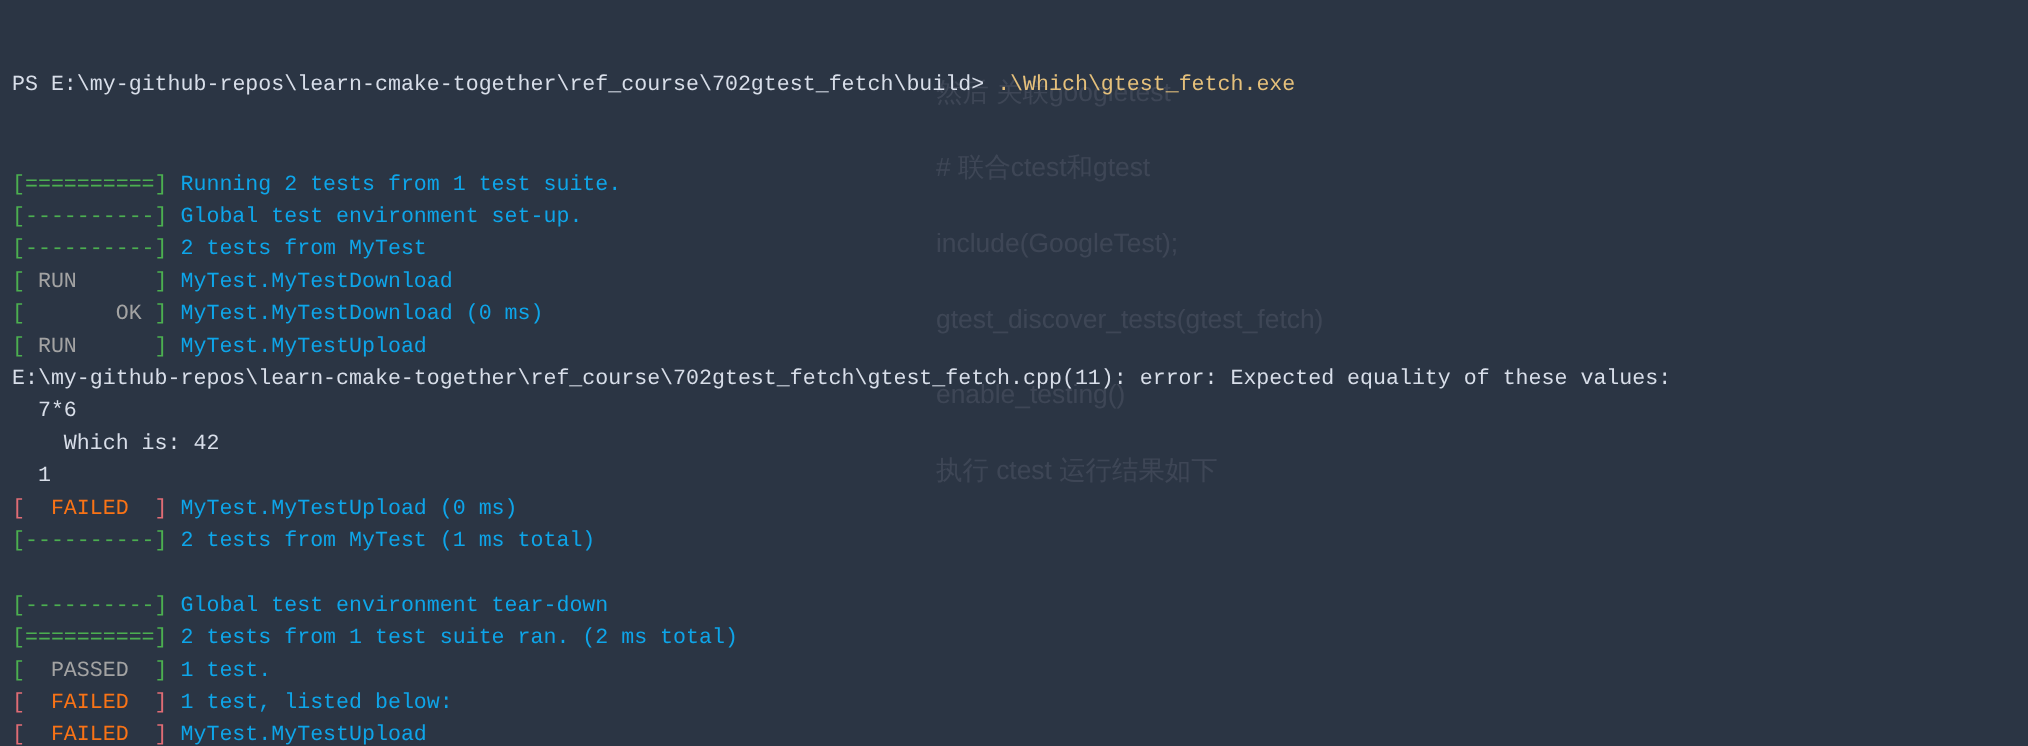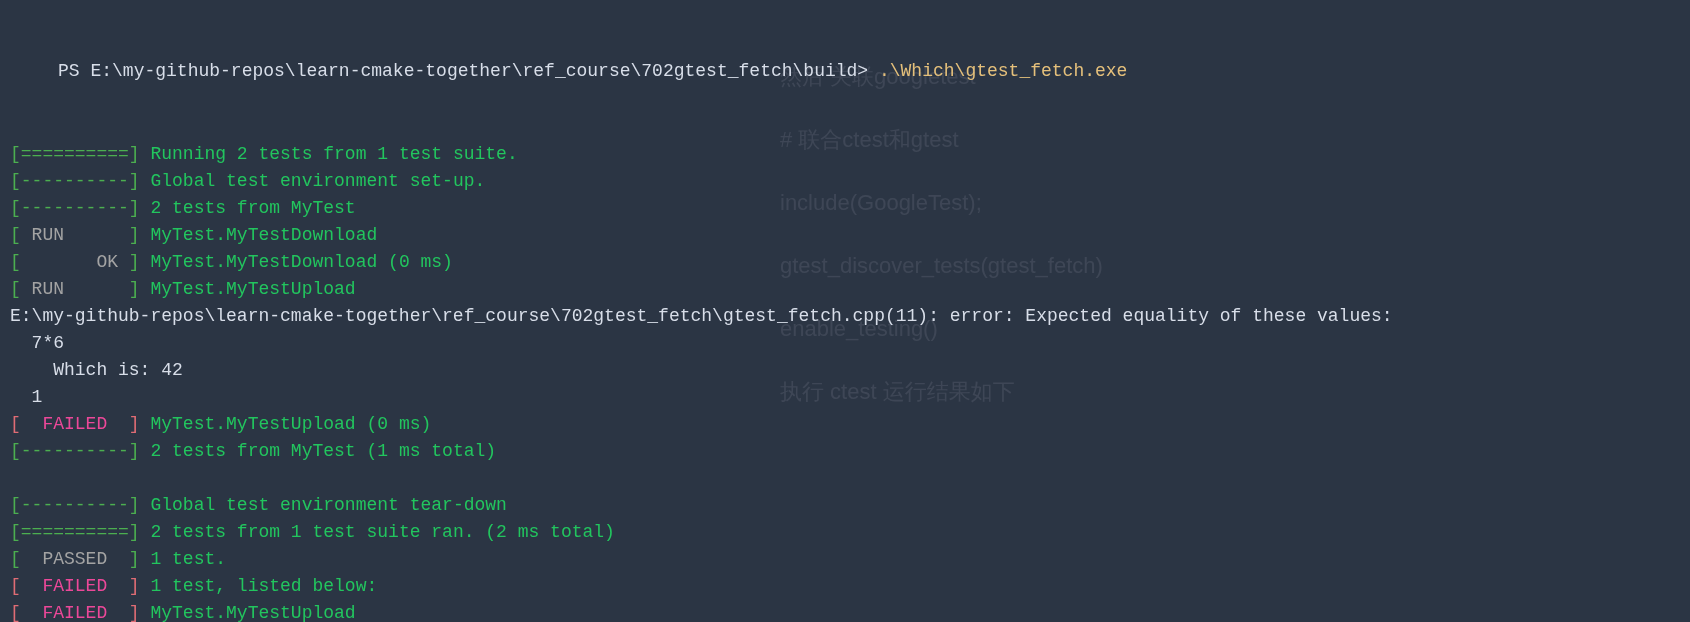--- a/index.html
+++ b/index.html
@@ -20,45 +20,44 @@
     }
     .terminal {
       padding: 4px 10px;
       white-space: pre;
     }
     .prompt-line {
       margin-bottom: 2px;
     }
     .ps-label {
       color: #d8dee9;
-      margin-left: 48px;
     }
     .prompt-path {
       color: #d8dee9;
     }
     .command {
       color: #e5c07b;
     }
     .line {
       color: #d8dee9;
     }
     .bracket {
       color: #4CAF50;
     }
     .bracket-red {
       color: #e06c75;
     }
     .status-green {
       color: #a3a3a3;
     }
     .status-red {
-      color: #ec4899;
+      color: #f97316;
     }
     .text-white {
-      color: #22c55e;
+      color: #0ea5e9;
     }
     .ghost-bg {
       position: absolute;
       top: 0;
       left: 0;
       width: 100%;
       height: 100%;
       opacity: 0.15;
       color: #aab;
       padding: 60px 20px 20px 780px;

